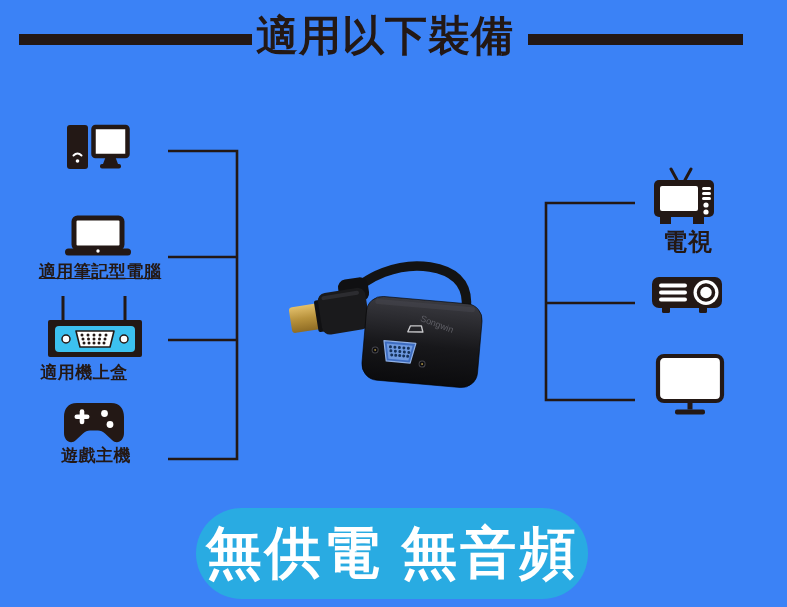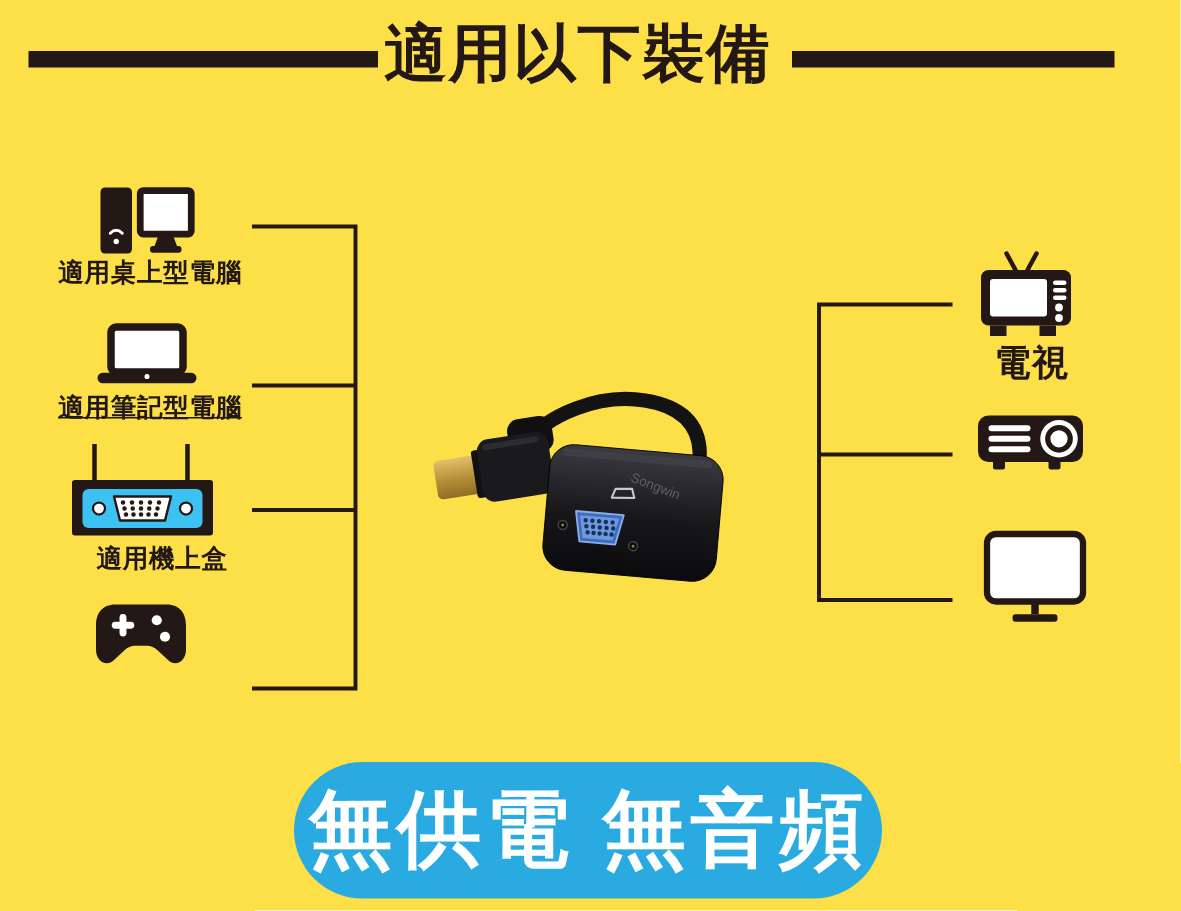--- a/index.html
+++ b/index.html
@@ -1,17 +1,17 @@
 <!DOCTYPE html>
 <html><head>
 <meta charset="utf-8">
 <style>
   html,body{margin:0;padding:0;background:#ffffff;}
   .stage{
-    position:relative;width:787px;height:607px;background:#fde047;overflow:hidden;
+    position:relative;width:787px;height:607px;background:#3b82f6;overflow:hidden;
     font-family:"Liberation Sans","DejaVu Sans",sans-serif;color:#231815;
   }
   .abs{position:absolute;}
   
   .title-bar{position:absolute;top:34px;height:11px;background:#231815;}
   .title-bar.left{left:19px;width:233px;}
   .title-bar.right{left:528px;width:215px;}
   .page-title{
     position:absolute;top:8px;left:250px;width:270px;text-align:center;
     font-size:42px;font-weight:900;letter-spacing:1px;color:#231815;white-space:nowrap;
@@ -49,21 +49,20 @@
   </svg>
 
   <svg class="abs" style="left:64px;top:124px;" width="66" height="46" viewBox="0 0 66 46">
     <rect x="3" y="1" width="21" height="44" rx="3" fill="#231815"></rect>
     <path d="M9.5 31.5 Q13.5 27.5 17.5 31.5" stroke="#ffffff" stroke-width="2" fill="none" stroke-linecap="round"></path>
     <circle cx="13.5" cy="37" r="1.8" fill="#ffffff"></circle>
     <rect x="29.5" y="3" width="34" height="29" rx="2" fill="#ffffff" stroke="#231815" stroke-width="4.5"></rect>
     <path d="M42 32 L51 32 L54 40 L39 40 Z" fill="#231815"></path>
     <rect x="36" y="40" width="21" height="4.5" rx="2" fill="#231815"></rect>
   </svg>
-  <div class="dev-label small" style="left:20px;top:170px;width:160px;">適用桌上型電腦</div>
 
   <svg class="abs" style="left:64px;top:215px;" width="68" height="42" viewBox="0 0 68 42">
     <rect x="10" y="3" width="48" height="30" rx="3.5" fill="#ffffff" stroke="#231815" stroke-width="5"></rect>
     <rect x="1" y="33.5" width="66" height="7" rx="3.5" fill="#231815"></rect>
     <circle cx="34" cy="36" r="1.7" fill="#ffffff"></circle>
   </svg>
   <div class="dev-label small" style="left:20px;top:260px;width:160px;text-decoration:underline;">適用筆記型電腦</div>
 
   <svg class="abs" style="left:46px;top:295px;" width="98" height="64" viewBox="0 0 98 64">
     <path d="M17 26 V1 M79 26 V1" stroke="#231815" stroke-width="3"></path>
@@ -83,29 +82,30 @@
         <circle cx="48" cy="44" r="1.5"></circle>
         <circle cx="53.5" cy="44" r="1.5"></circle>
         <circle cx="59" cy="44" r="1.5"></circle>
       <circle cx="38" cy="48" r="1.5"></circle>
         <circle cx="43" cy="48" r="1.5"></circle>
         <circle cx="48" cy="48" r="1.5"></circle>
         <circle cx="53" cy="48" r="1.5"></circle>
         <circle cx="58" cy="48" r="1.5"></circle>
     </g>
   </svg>
-  <div class="dev-label small" style="left:28px;top:361px;width:160px;">適用機上盒</div>
+  <div class="dev-label small" style="left:4px;top:361px;width:160px;">適用機上盒</div>
 
   <svg class="abs" style="left:62px;top:400px;" width="64" height="46" viewBox="0 0 64 46">
     <path d="M15 3 H49 C58 3 62 9 62 17 L62 33 C62 41 55 45 50 40 L43 33.5 C41 31.5 38.5 30.5 36 30.5 L28 30.5 C25.5 30.5 23 31.5 21 33.5 L14 40 C9 45 2 41 2 33 L2 17 C2 9 6 3 15 3 Z" fill="#231815"></path>
     <rect x="12.5" y="14.5" width="15" height="4.6" rx="2.3" fill="#ffffff"></rect>
     <rect x="17.7" y="9.3" width="4.6" height="15" rx="2.3" fill="#ffffff"></rect>
     <circle cx="42.5" cy="13.5" r="3.4" fill="#ffffff"></circle>
     <circle cx="48" cy="24.5" r="3.4" fill="#ffffff"></circle>
   </svg>
+  <div class="dev-label small" style="left:16px;top:444px;width:160px;">遊戲主機</div>
 
   <svg class="abs" style="left:280px;top:248px;" width="220" height="152" viewBox="0 0 220 152">
     <defs>
       <linearGradient id="bodyGrad" x1="0" y1="0" x2="0" y2="1">
         <stop offset="0" stop-color="#3a3a40"></stop>
         <stop offset="0.55" stop-color="#17171a"></stop>
         <stop offset="1" stop-color="#0b0b0d"></stop>
       </linearGradient>
       <linearGradient id="goldGrad" x1="0" y1="0" x2="0" y2="1">
         <stop offset="0" stop-color="#e3c06c"></stop>

